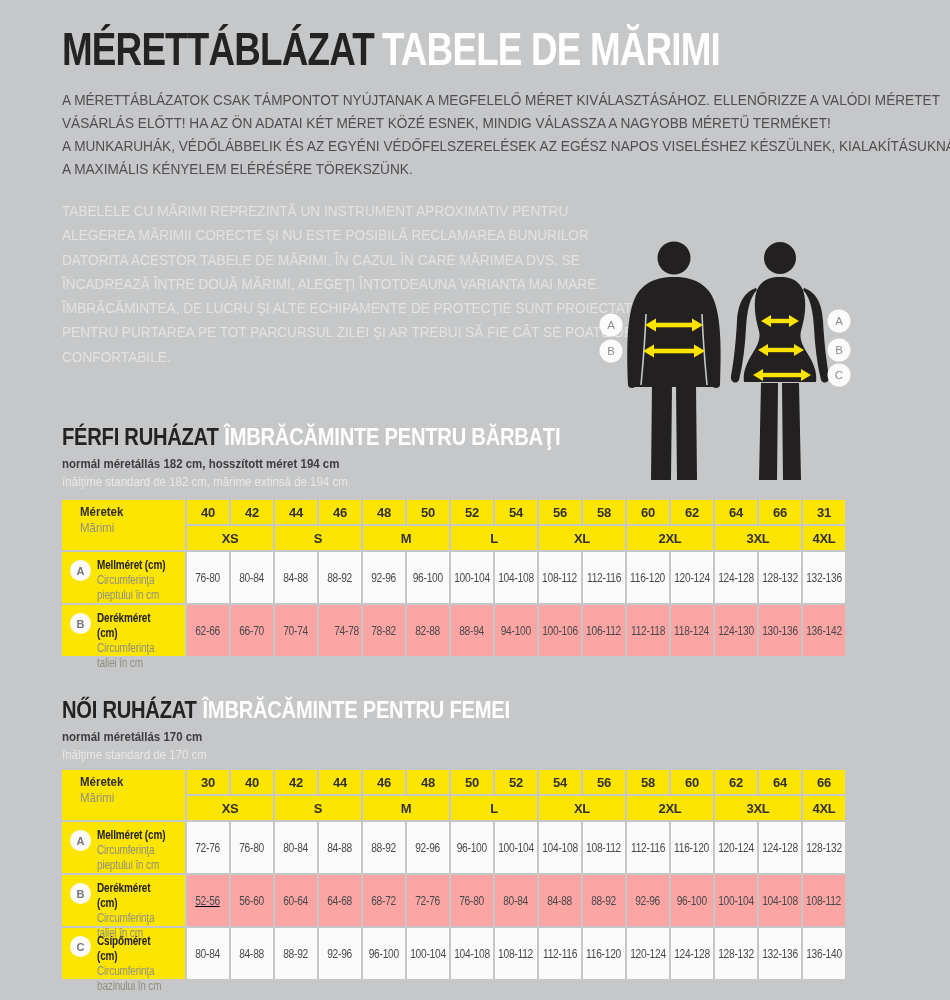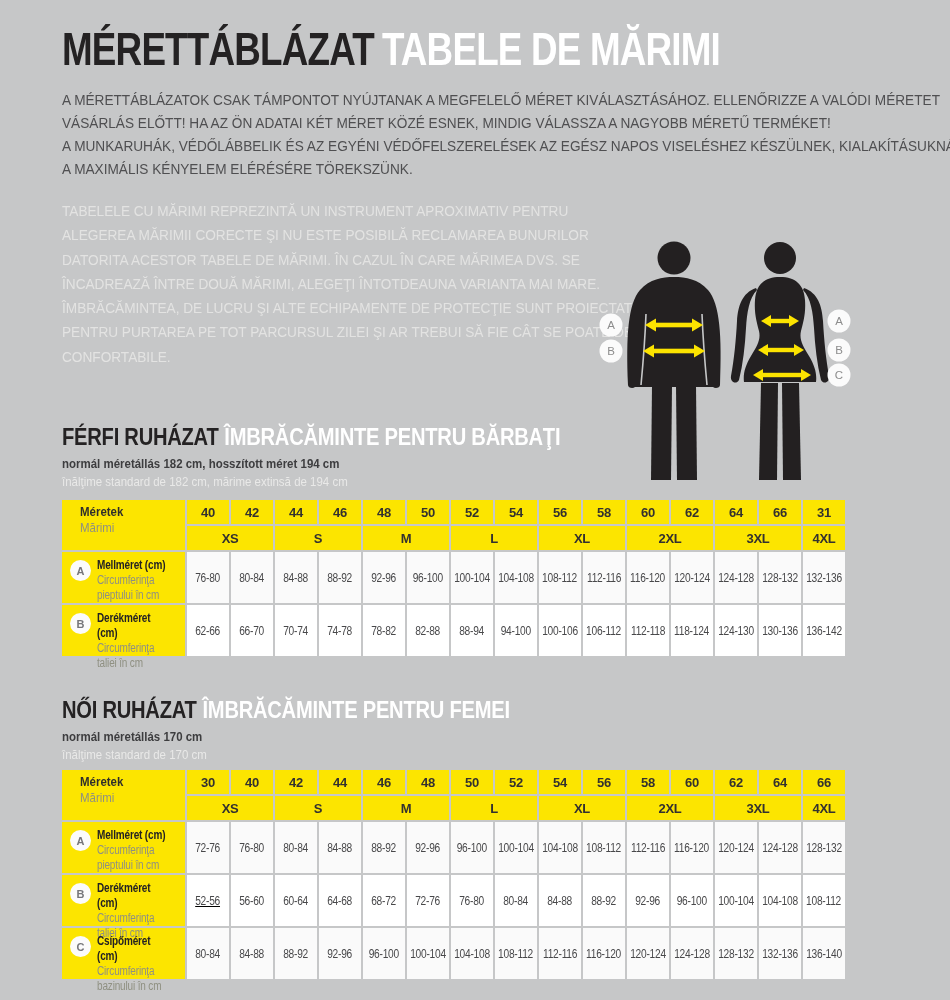--- a/index.html
+++ b/index.html
@@ -51,21 +51,21 @@
   .row-badge { width:21px; height:21px; border-radius:50%; background:#fbfbfb; flex:none;
                display:flex; align-items:center; justify-content:center;
                font-size:11px; font-weight:700; color:#76767a; margin:2px 6px 0 0; }
   .label-block { transform:scaleX(0.8); transform-origin:0 0; width:110px;
                  font-size:12.5px; line-height:15px; letter-spacing:-0.2px; }
   .label-hu { font-weight:700; color:#242223; }
   .label-ro { color:#8f9082; }
 
   .value-cell { display:flex; align-items:center; justify-content:center; }
   .value-cell.light { background:#fafafa; }
-  .value-cell.shade { background:#ffffff; }
+  .value-cell.shade { background:#fca5a5; }
   .cv { display:inline-block; transform:scaleX(0.85); font-size:12px; color:#48484a;
         letter-spacing:-0.3px; white-space:nowrap; }
 </style>
 </head>
 <body>
 
 <div class="page">
 
   <div class="title cx">
     <span class="title-hu">MÉRETTÁBLÁZAT</span><span class="title-ro">TABELE DE MĂRIMI</span>
@@ -246,21 +246,21 @@
       </div>
       <div class="value-cell shade" style="grid-area: 4 / 2;">
         <span class="cv">62-66</span>
       </div>
       <div class="value-cell shade" style="grid-area: 4 / 3;">
         <span class="cv">66-70</span>
       </div>
       <div class="value-cell shade" style="grid-area: 4 / 4;">
         <span class="cv">70-74</span>
       </div>
-      <div class="value-cell shade" style="grid-area: 4 / 5;">
+      <div class="value-cell shade" style="grid-area: 4 / 5; justify-content: flex-end;">
         <span class="cv">74-78</span>
       </div>
       <div class="value-cell shade" style="grid-area: 4 / 6;">
         <span class="cv">78-82</span>
       </div>
       <div class="value-cell shade" style="grid-area: 4 / 7;">
         <span class="cv">82-88</span>
       </div>
       <div class="value-cell shade" style="grid-area: 4 / 8;">
         <span class="cv">88-94</span>

